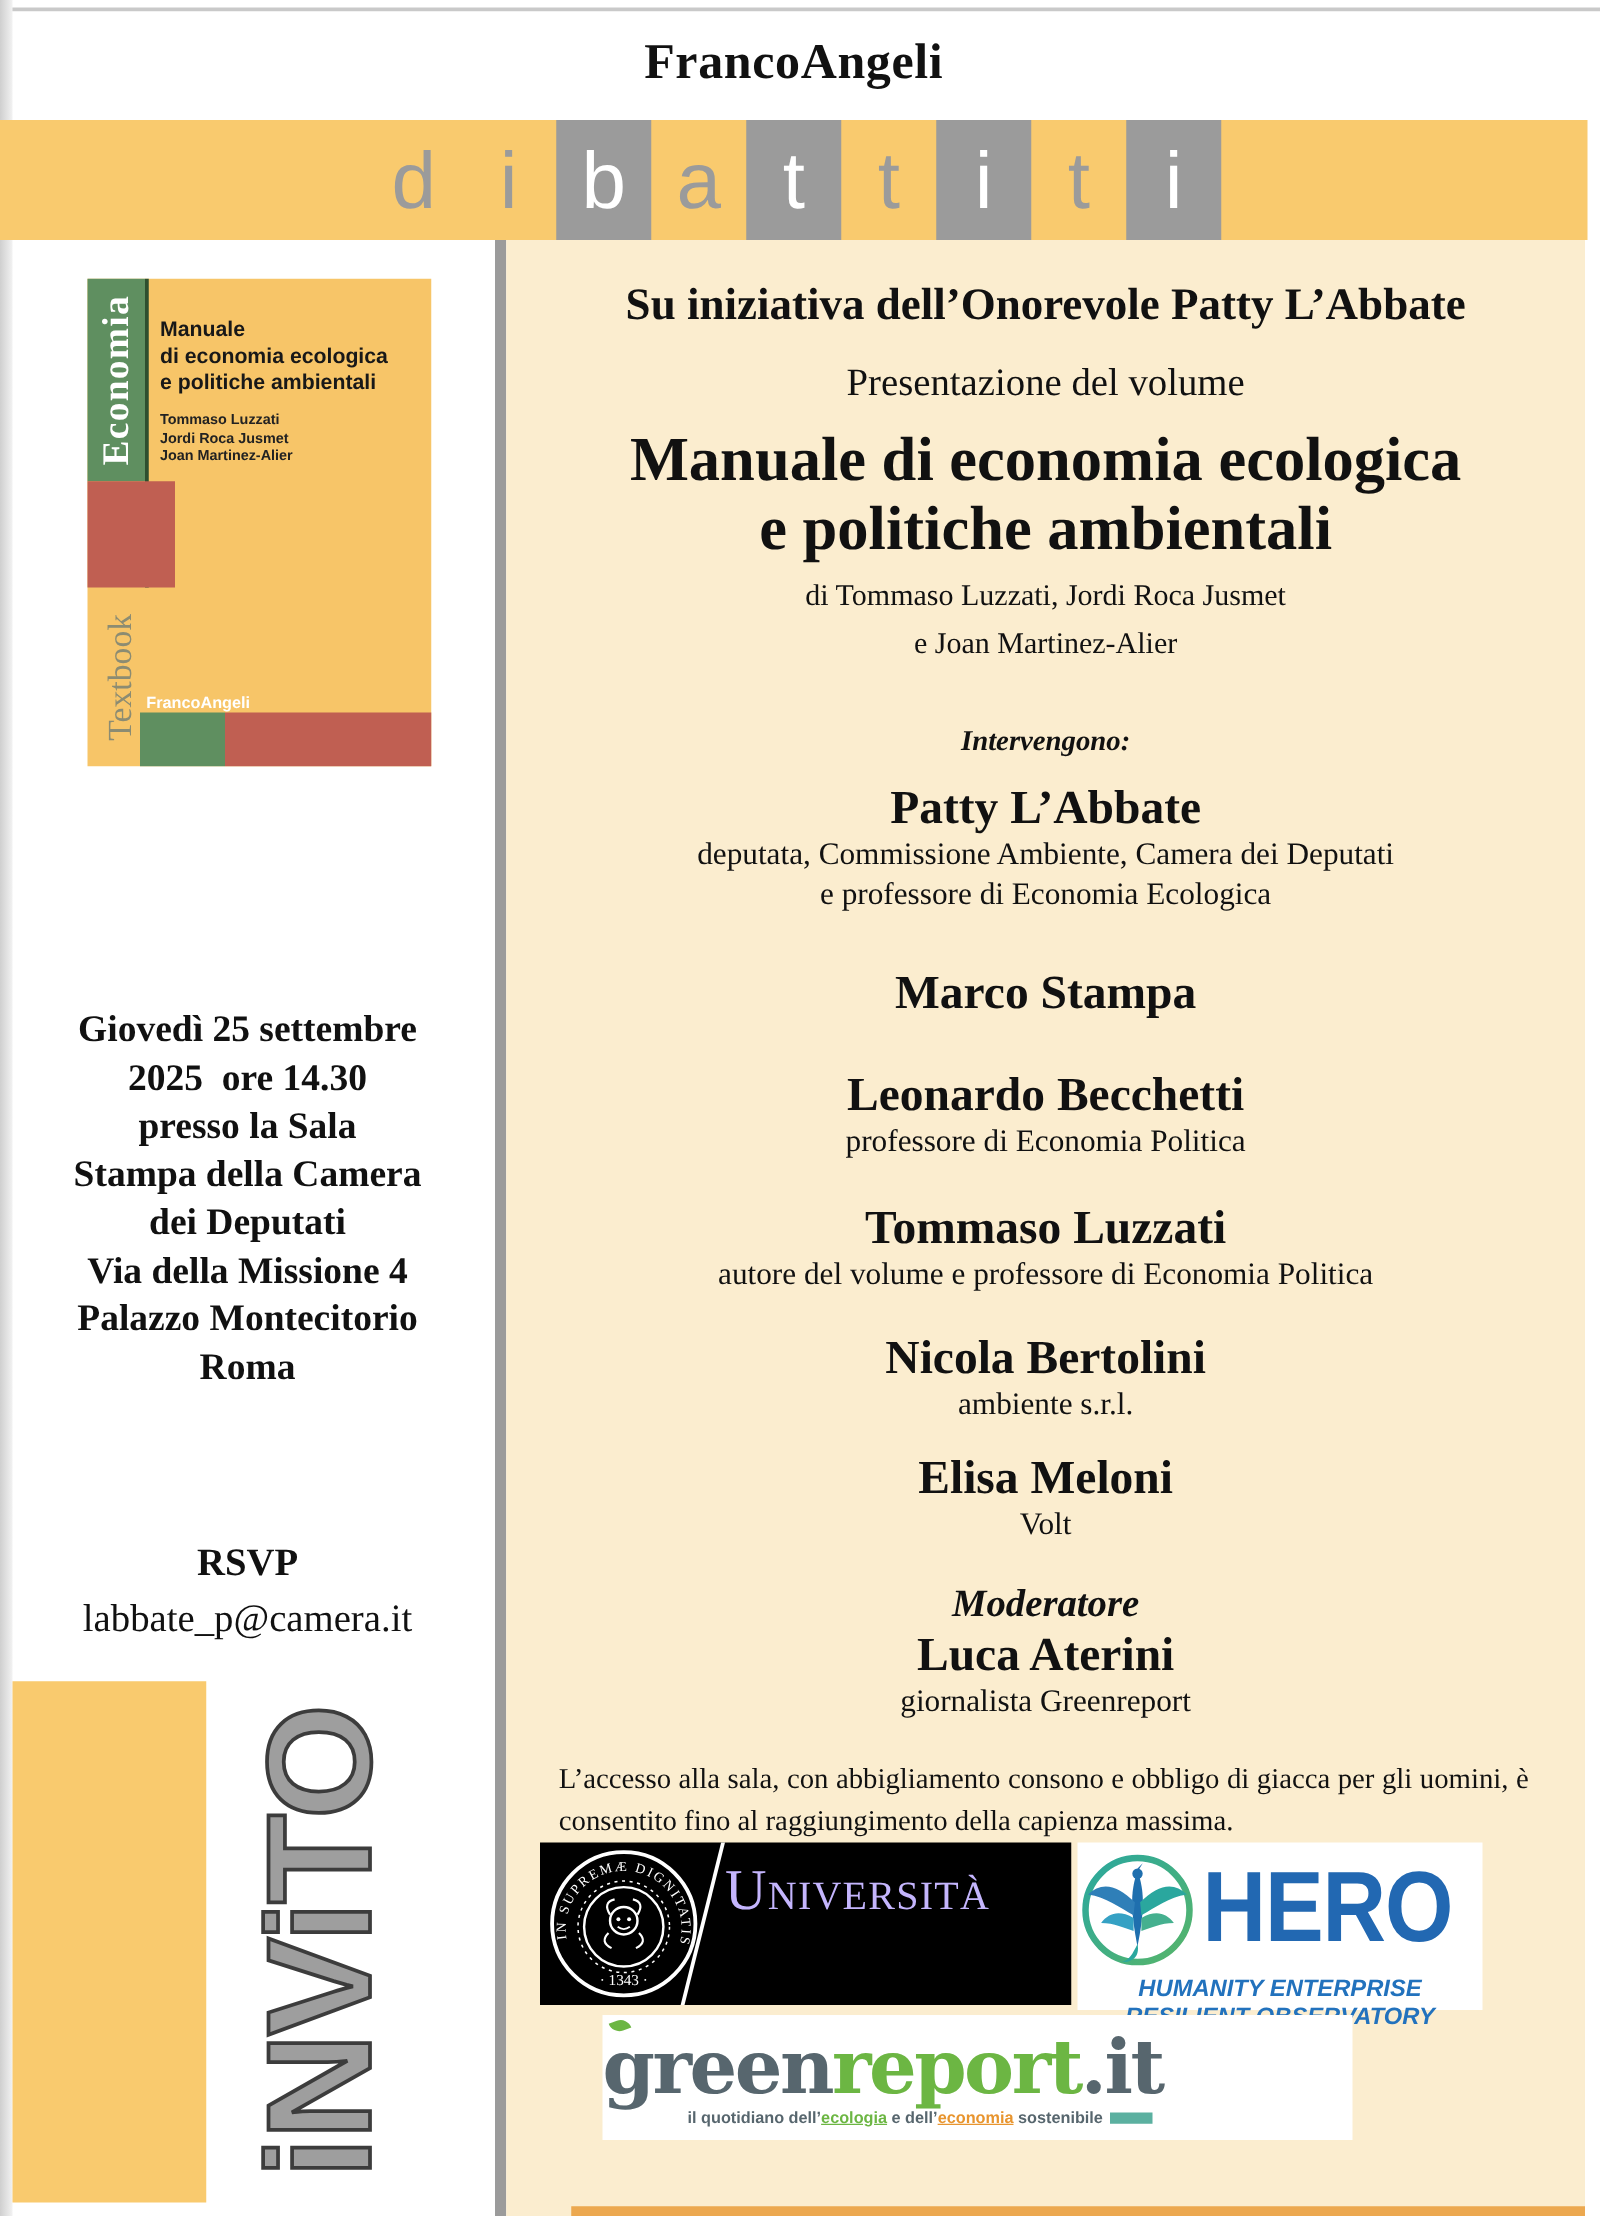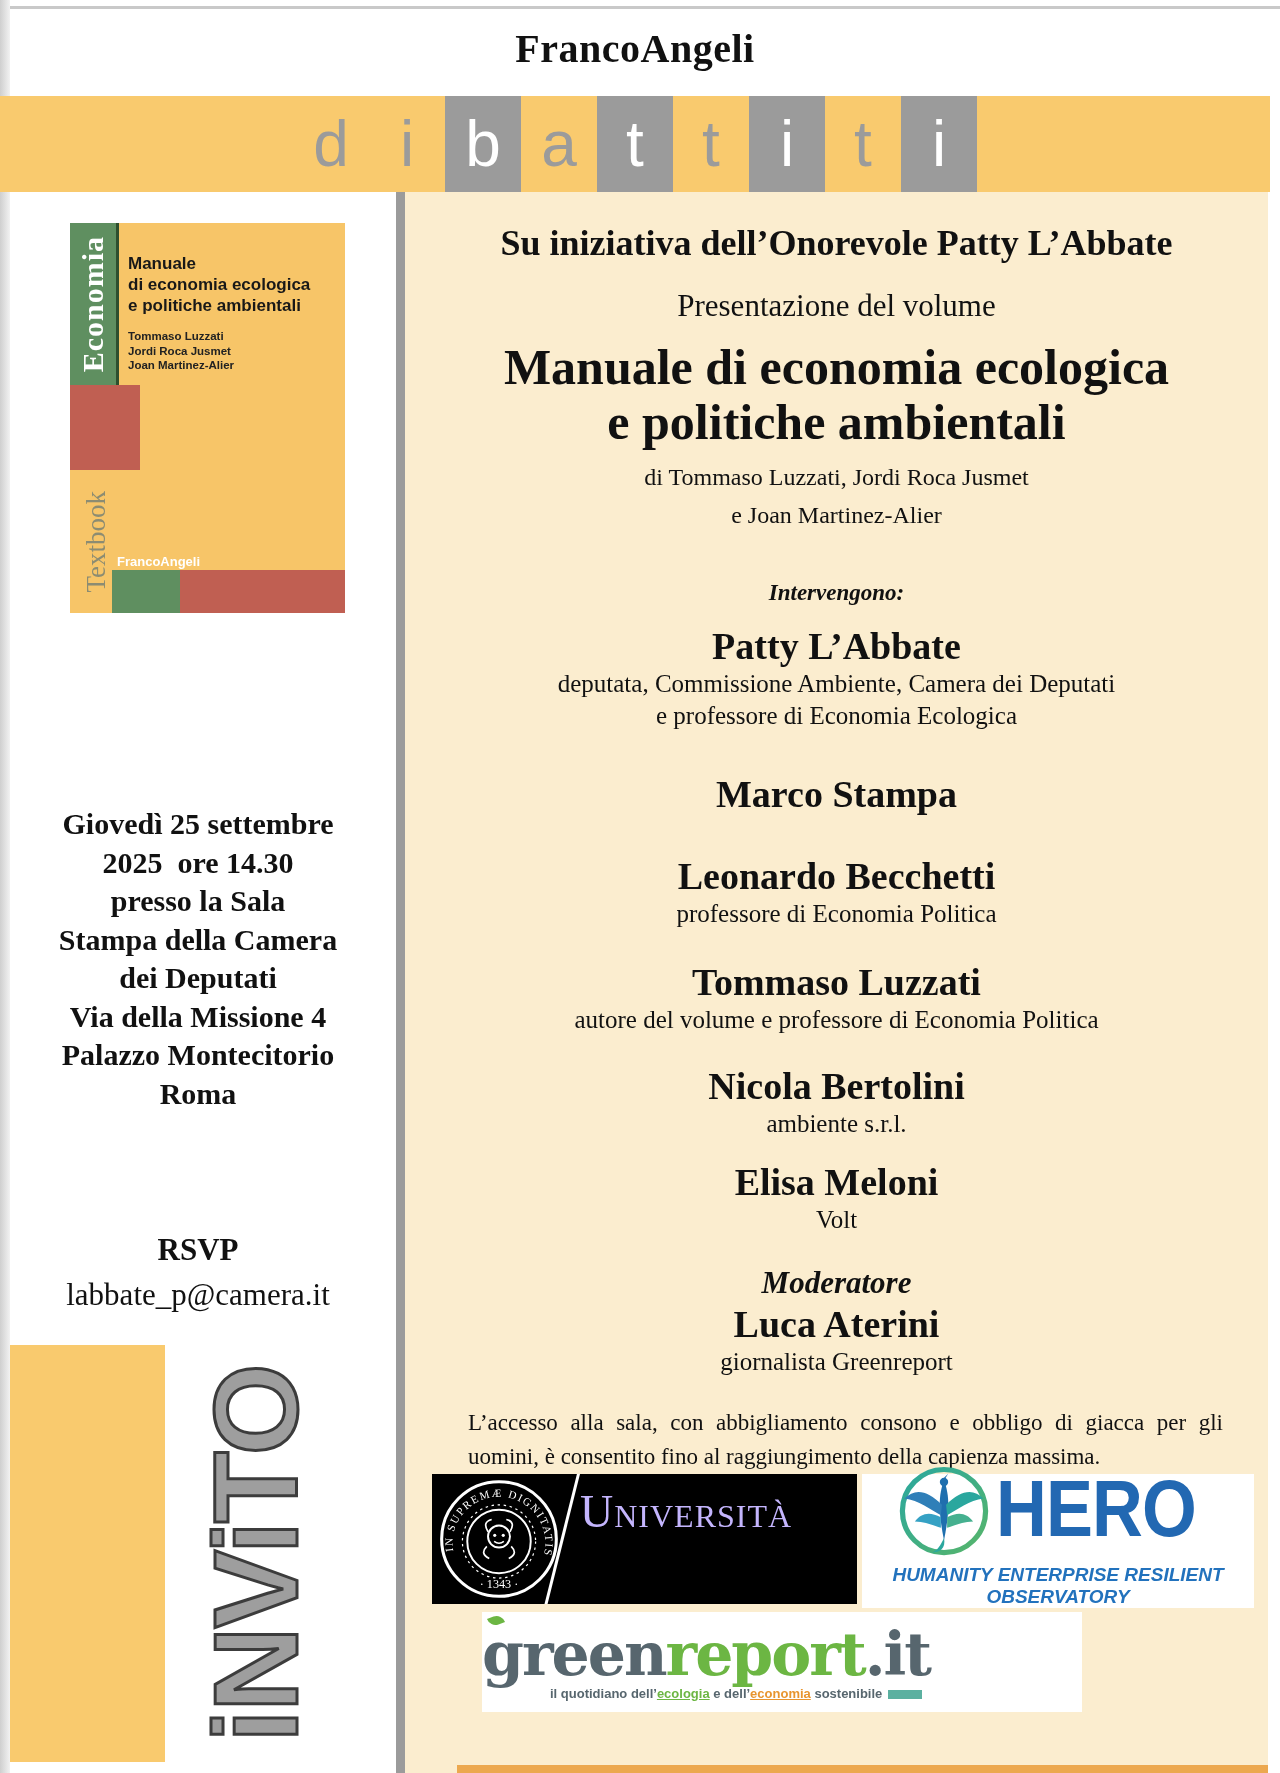--- a/index.html
+++ b/index.html
@@ -65,30 +65,30 @@
   .initiative{margin-top:30px;font-weight:bold;font-size:36px}
   .presentation{margin-top:24px;font-size:31px}
   .volume-title{margin-top:16px;font-weight:bold;font-size:50px;line-height:55px}
   .volume-authors{margin-top:8px;font-size:24px;line-height:38px}
   .group-heading{margin-top:40px;font-weight:bold;font-style:italic;font-size:23px;line-height:38px}
   .speaker-name{font-weight:bold;font-size:38px;line-height:44px}
   .speaker-role{font-size:25px;line-height:32px}
   .mt12{margin-top:12px}.mt40{margin-top:40px}.mt38{margin-top:38px}.mt30{margin-top:30px}
   .mt28{margin-top:28px}.mt20{margin-top:20px}
   .moderator-heading{margin-top:28px;font-weight:bold;font-style:italic;font-size:31px;line-height:38px}
-  .access-note{margin-top:28px;padding:0 45px 0 63px;font-size:23px;line-height:34px;text-align:justify}
+  .access-note{margin-top:28px;padding:0 45px 0 42px;font-size:23px;line-height:34px;text-align:justify}
 
   .logos-row{margin-top:0;display:flex;align-items:flex-start;margin-left:27px}
   .pisa-logo{width:425px;height:130px;background:#000;position:relative;display:flex;align-items:center;overflow:hidden;flex-shrink:0}
   .pisa-slash{position:absolute;left:128px;top:-12px;width:3px;height:160px;background:#fff;transform:rotate(14deg)}
   .pisa-text{position:absolute;left:148px;top:14px;color:#c4b5fd;text-align:left;line-height:1.05}
   .pisa-name1{font-variant:small-caps;font-size:46px;letter-spacing:1px}
   .pisa-name2{font-variant:small-caps;font-size:46px;letter-spacing:1px}
-  .hero-logo{width:392px;height:134px;background:#fff;margin-left:5px;display:flex;flex-direction:column;
-             align-items:center;justify-content:flex-end;flex-shrink:0}
+  .hero-logo{width:324px;height:134px;background:#fff;margin-left:5px;display:flex;flex-direction:column;
+             align-items:center;justify-content:space-between;flex-shrink:0}
   .hero-top{display:flex;align-items:center}
   .hero-name{font-family:"Liberation Sans",sans-serif;font-weight:bold;font-size:80px;line-height:0.95;
              color:var(--hero-blue,#2268b2);transform:scaleX(.88);transform-origin:left;letter-spacing:-1px}
   .hero-tagline{font-family:"Liberation Sans",sans-serif;font-weight:bold;font-style:italic;font-size:19px;
                 color:#2272bd;margin-top:3px;letter-spacing:0}
   .greenreport-logo{margin-top:4px;margin-left:77px;width:600px;height:100px;background:#fff;position:relative;
                     display:flex;flex-direction:column;align-items:flex-start;justify-content:center;flex-shrink:0}
   .gr-word{font-family:"DejaVu Serif",serif;font-weight:bold;font-size:60px;line-height:1;letter-spacing:-2px;position:relative}
   .gr-green{color:var(--slate,#57666e)}
   .gr-report{color:var(--green-logo,#6cb643)}

